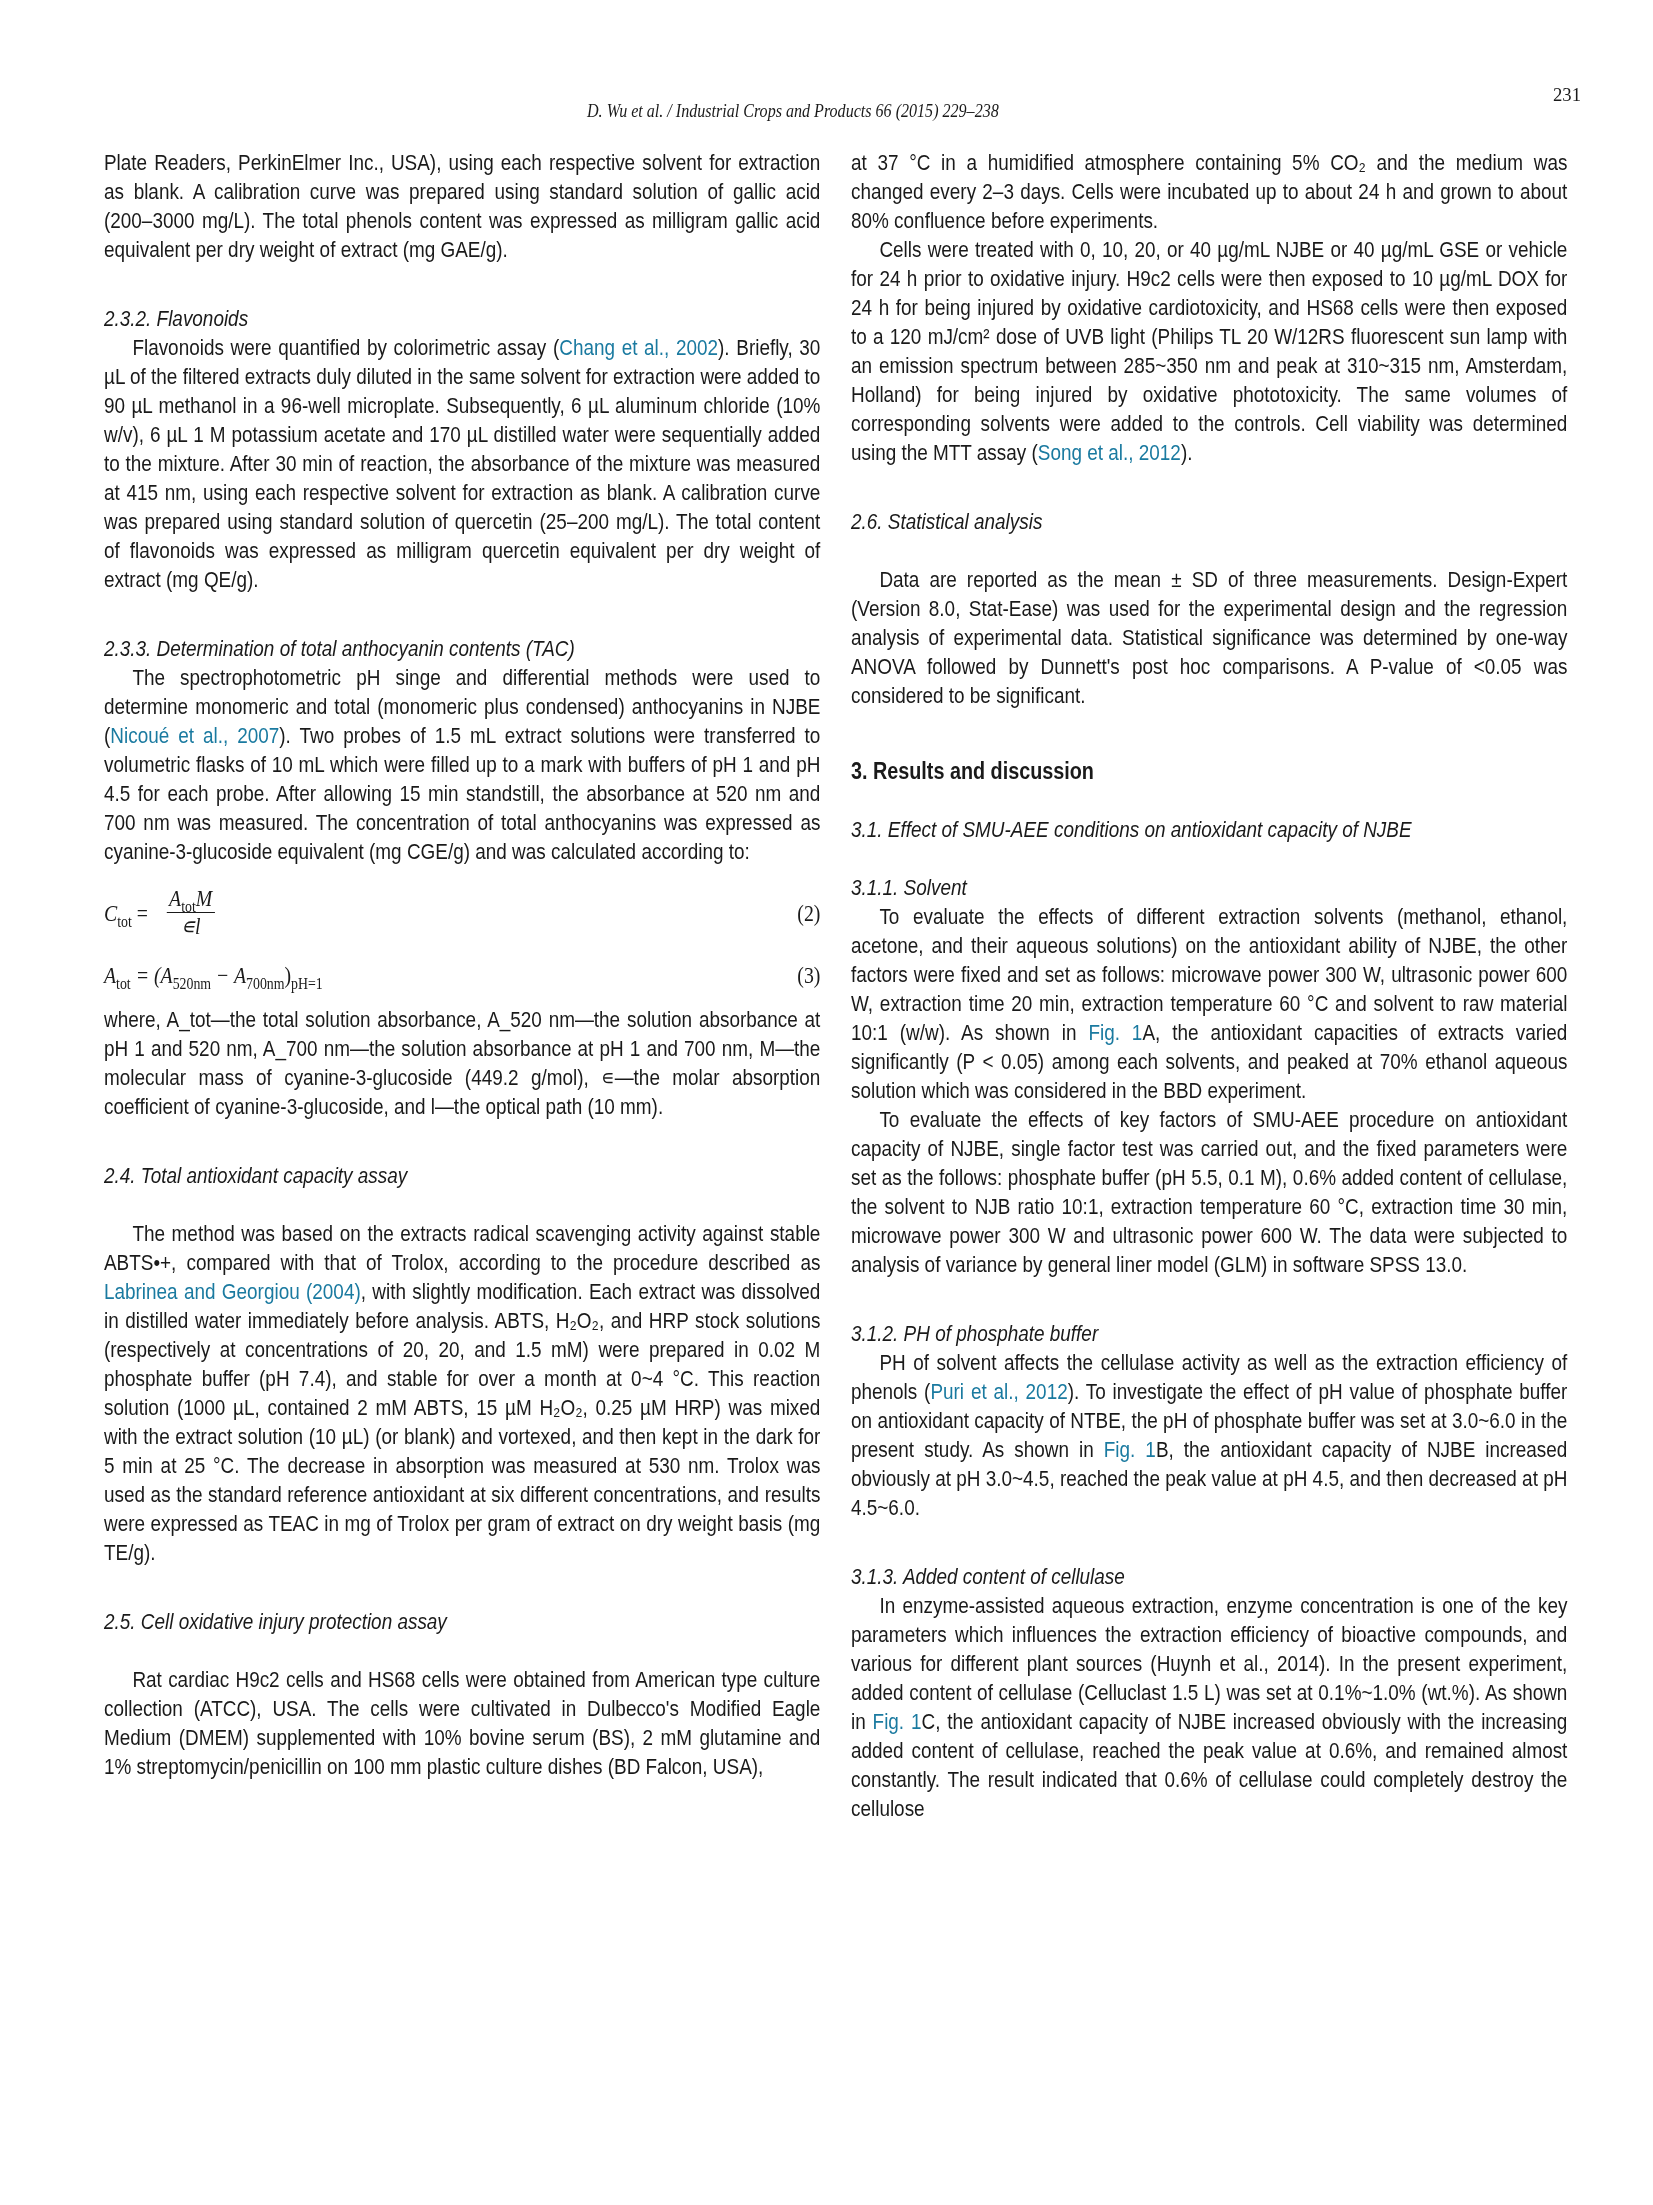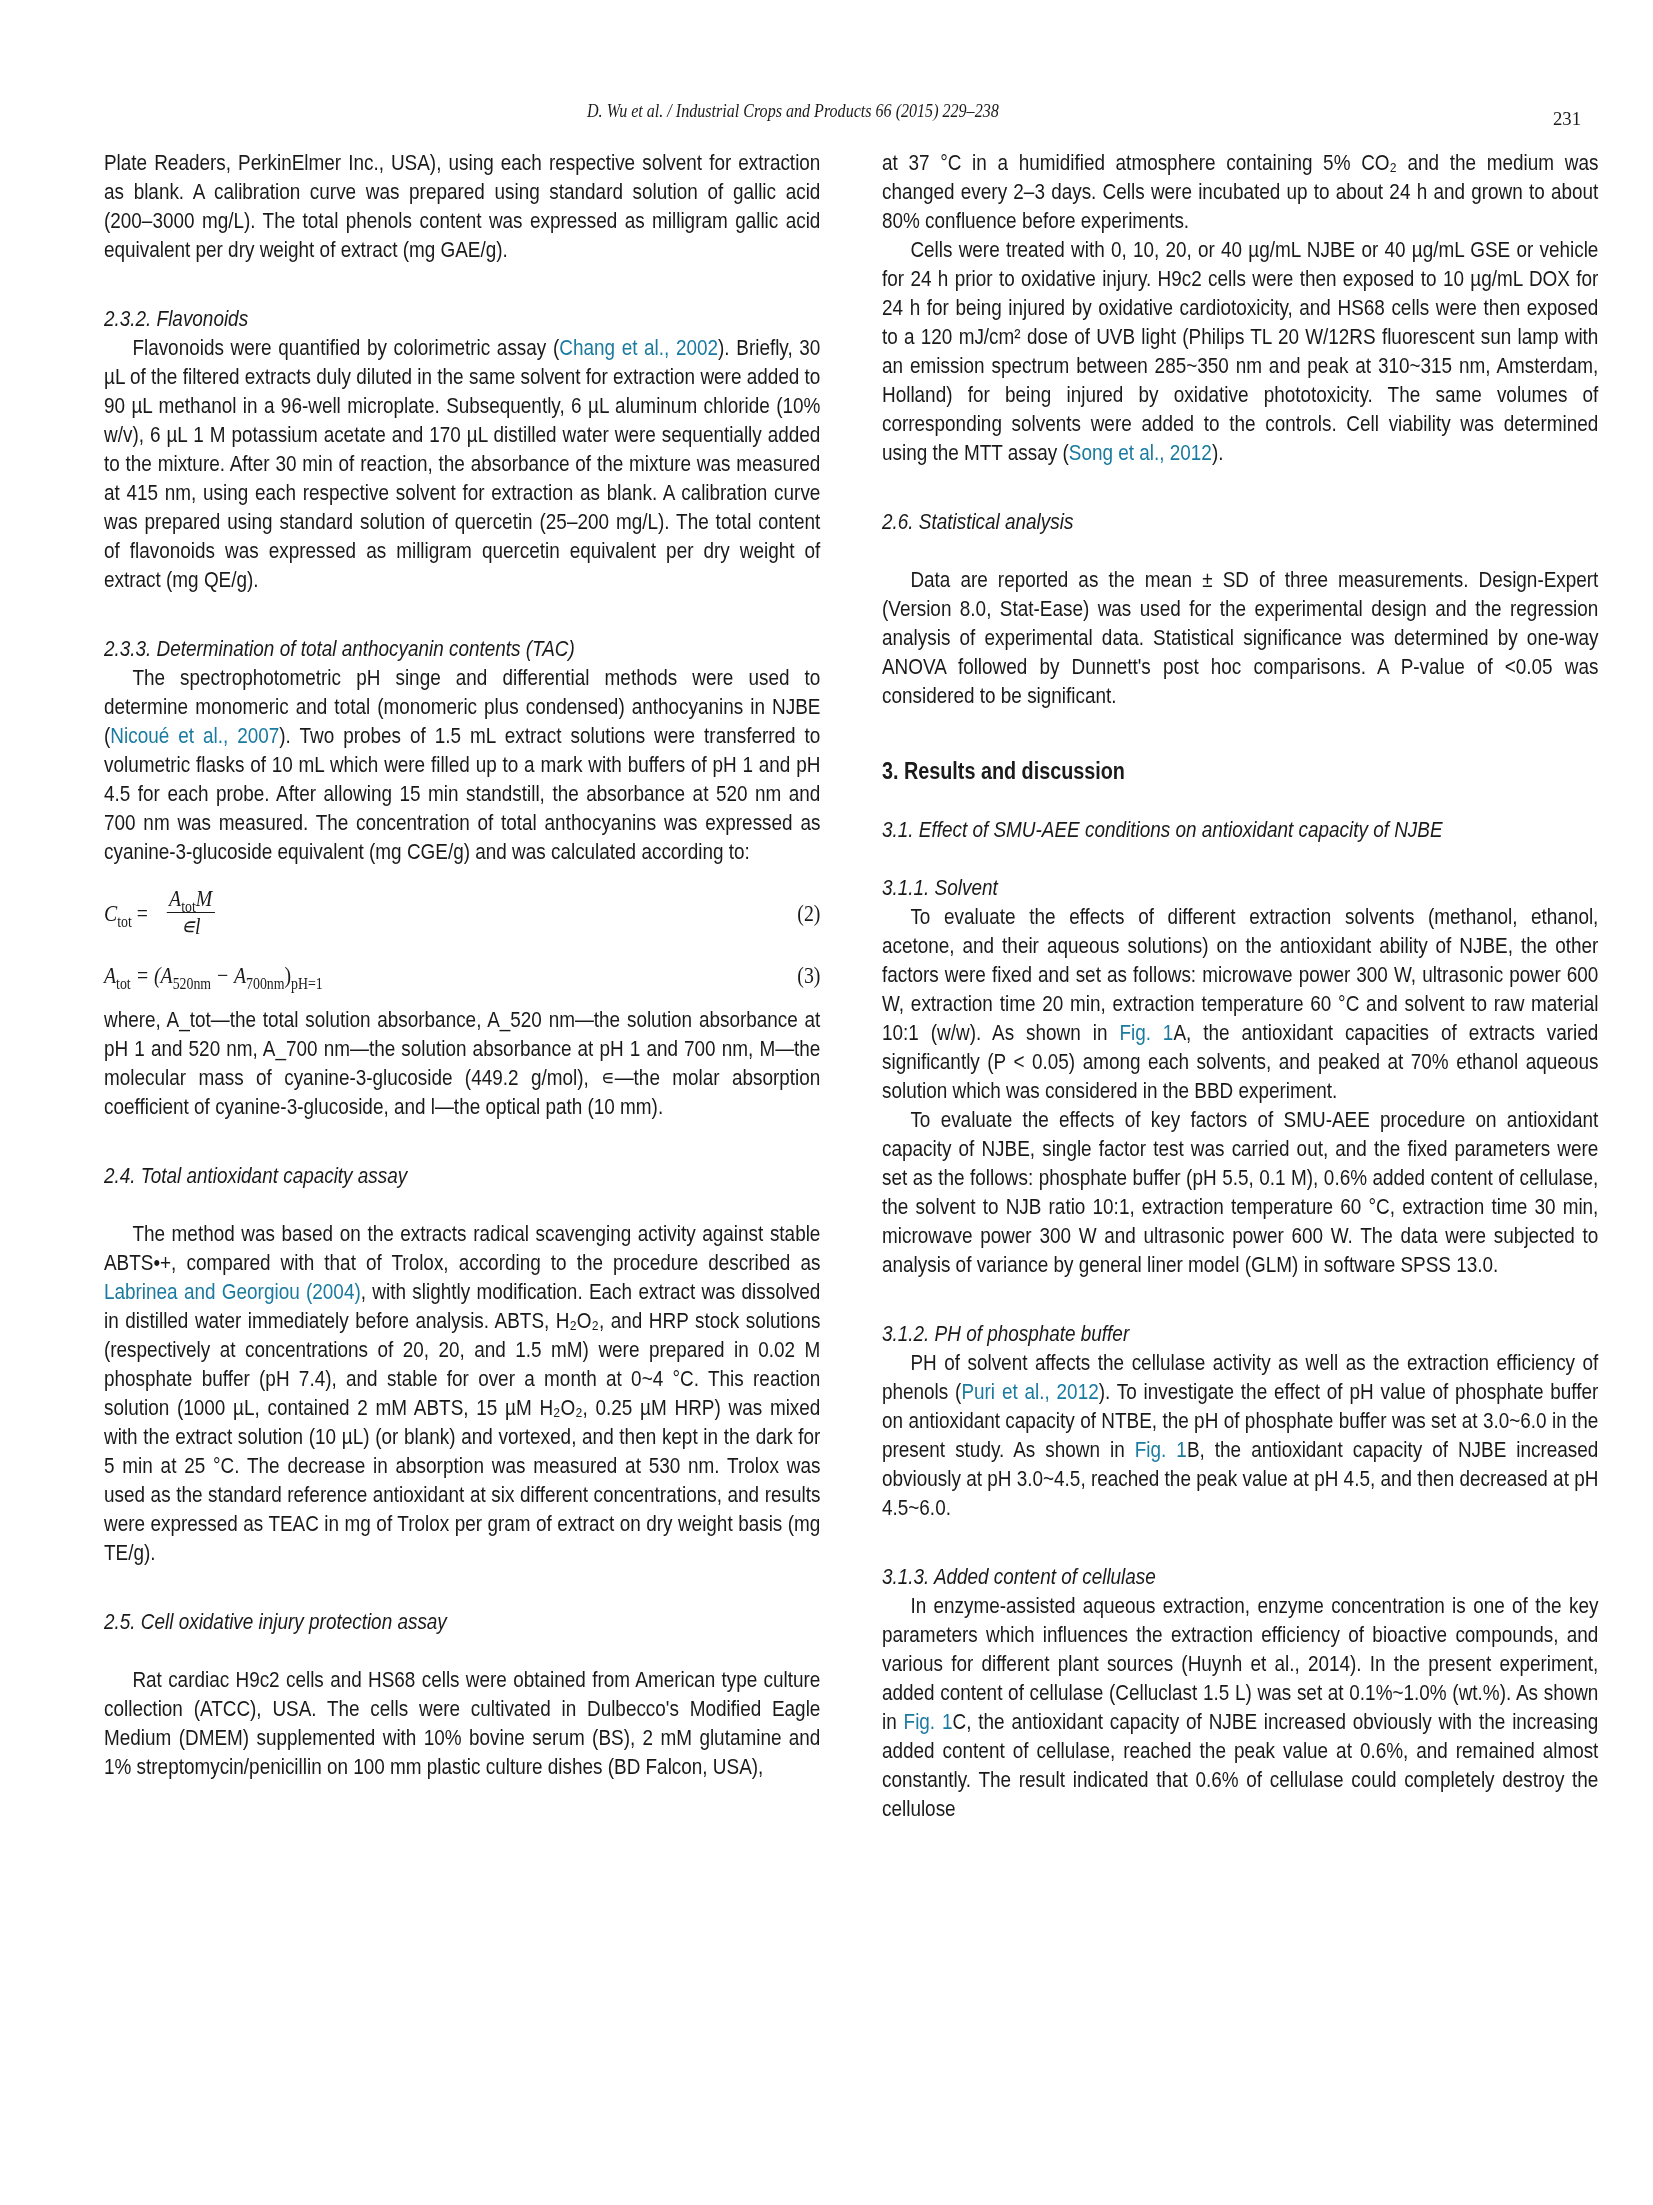--- a/index.html
+++ b/index.html
@@ -6,29 +6,29 @@
   body {
     width: 1654px; height: 2205px; position: relative; overflow: hidden;
     font-family: "Liberation Sans", sans-serif; color: #1a1a1a;
   }
   .running-head {
     position: absolute; top: 100px; left: 587px; width: 1000px;
     font-family: "Liberation Serif", serif; font-style: italic; font-size: 18.7px;
     transform: scaleX(0.86); transform-origin: left top;
   }
   .page-num {
-    position: absolute; top: 108px; right: 73px;
+    position: absolute; top: 84px; right: 73px;
     font-family: "Liberation Serif", serif; font-size: 18.7px;
   }
   .col {
     position: absolute; top: 148px; width: 717px;
     font-size: 22px; line-height: 29px;
   }
   .col.left { left: 104px; }
-  .col.right { left: 882px; }
+  .col.right { left: 851px; }
   .inner { width: 833px; transform: scaleX(0.86); transform-origin: left top; text-align: justify; }
   p { margin: 0; text-indent: 0; }
   p.ind { text-indent: 33px; }
   .h3 { font-style: italic; margin: 0; }
   .h2 { font-weight: bold; margin: 0; font-size: 23px; }
   .gap-s { height: 29px; }
   .gap-m { height: 40px; }
   .gap-l { height: 47px; }
   a.ref { color: #1a7aa0; text-decoration: none; }
   sub, sup { font-size: 0.7em; line-height: 0; }

